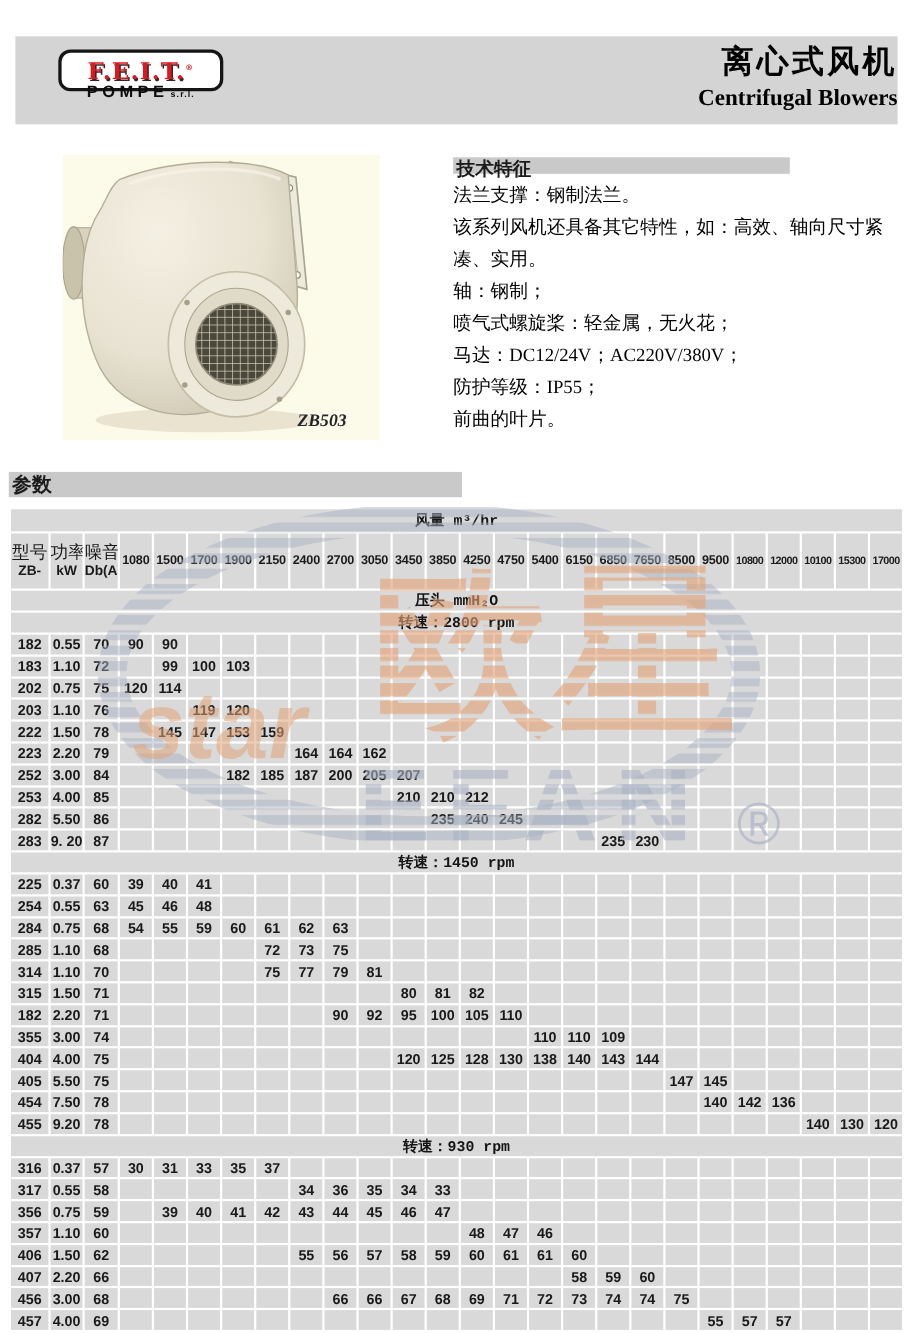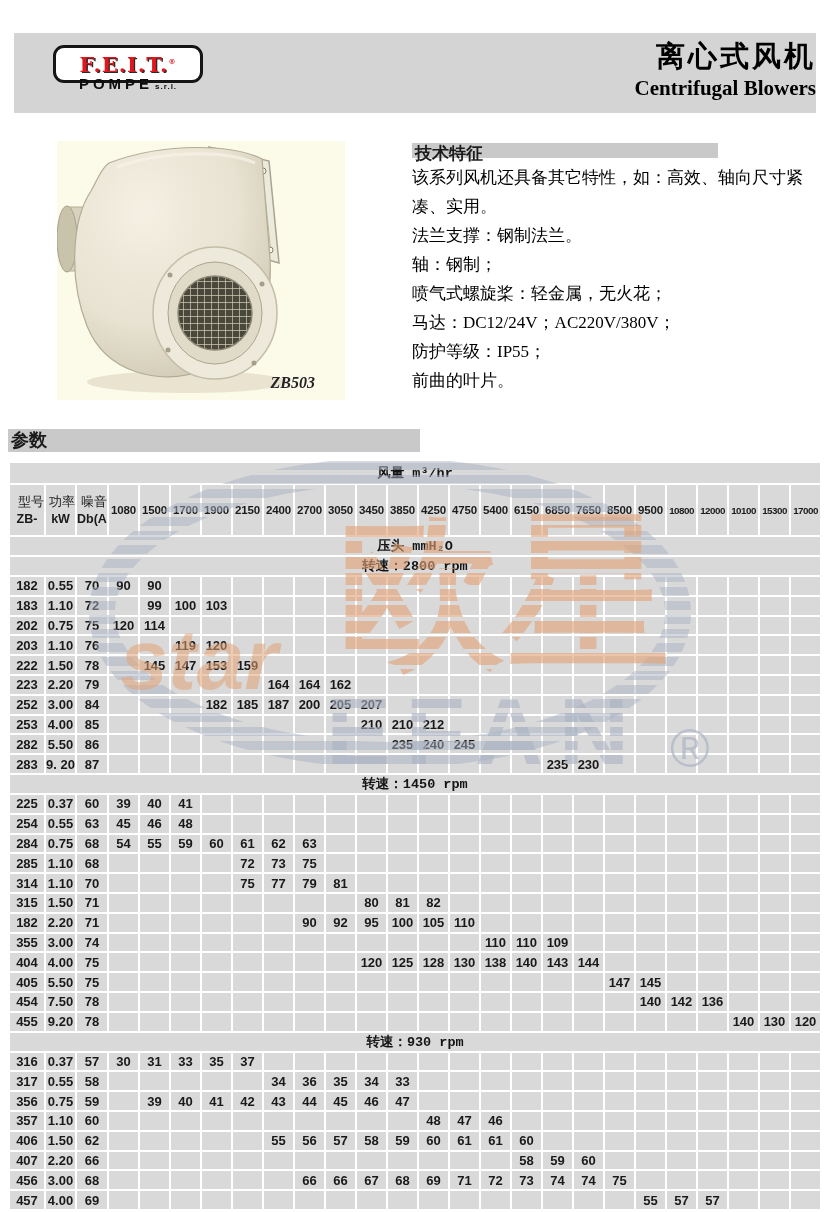--- a/index.html
+++ b/index.html
@@ -28,21 +28,21 @@
   
   .params-bar{position:absolute;left:8px;top:429px;width:412px;height:23px;background:#c9c9c9;line-height:23px;font-size:18px;font-weight:bold;padding-left:3px;box-sizing:border-box;font-family:"Liberation Serif",serif;}
 
   
   .table-wrap{position:absolute;left:8px;top:461px;width:814px;}
   table{border-collapse:separate;border-spacing:2px;table-layout:fixed;width:814px;background:#ffffff;}
   td{background:#d9d9d9;text-align:center;vertical-align:middle;padding:0;overflow:hidden;white-space:nowrap;}
   .band{height:18px;font-weight:bold;font-size:13.5px;color:#141414;font-family:Liberation Mono, monospace;}
   .flowband{height:20px;}
   .headrow td{height:50px;}
-  .headcell .h1{font-family:Liberation Mono, monospace;font-size:13px;font-weight:normal;line-height:17px;text-align:right;}
+  .headcell .h1{font-family:Liberation Serif, serif;font-size:16px;font-weight:normal;line-height:17px;}
   .headcell .h2{font-size:12.5px;font-weight:bold;line-height:16px;}
   .flowcell{font-weight:bold;font-size:11.5px;letter-spacing:-0.2px;}
   .flowcell.narrow{font-size:9.8px;letter-spacing:-0.5px;}
   .datarow td{height:17.8px;font-weight:bold;font-size:13px;color:#191919;}
 
   
   .watermark{position:absolute;left:0;top:0;width:814px;height:332px;pointer-events:none;}
 </style>
 </head>
 <body>
@@ -93,22 +93,22 @@
     <circle cx="205" cy="143" r="2.5" fill="#a59f89"></circle>
     <circle cx="111" cy="209" r="2.5" fill="#a59f89"></circle>
     <circle cx="197" cy="222" r="2.5" fill="#a59f89"></circle>
   </svg>
   <div class="photo-label">ZB503</div>
 </div>
 
 <div class="features">
   <div class="features-title">技术特征</div>
   <div class="features-body" id="features-body">
+      <div class="feature-line">法兰支撑：钢制法兰。</div>
       <div class="feature-line">该系列风机还具备其它特性，如：高效、轴向尺寸紧凑、实用。</div>
-      <div class="feature-line">法兰支撑：钢制法兰。</div>
       <div class="feature-line">轴：钢制；</div>
       <div class="feature-line">喷气式螺旋桨：轻金属，无火花；</div>
       <div class="feature-line">马达：DC12/24V；AC220V/380V；</div>
       <div class="feature-line">防护等级：IP55；</div>
       <div class="feature-line">前曲的叶片。</div>
     </div>
 </div>
 
 <div class="params-bar">参数</div>
 

